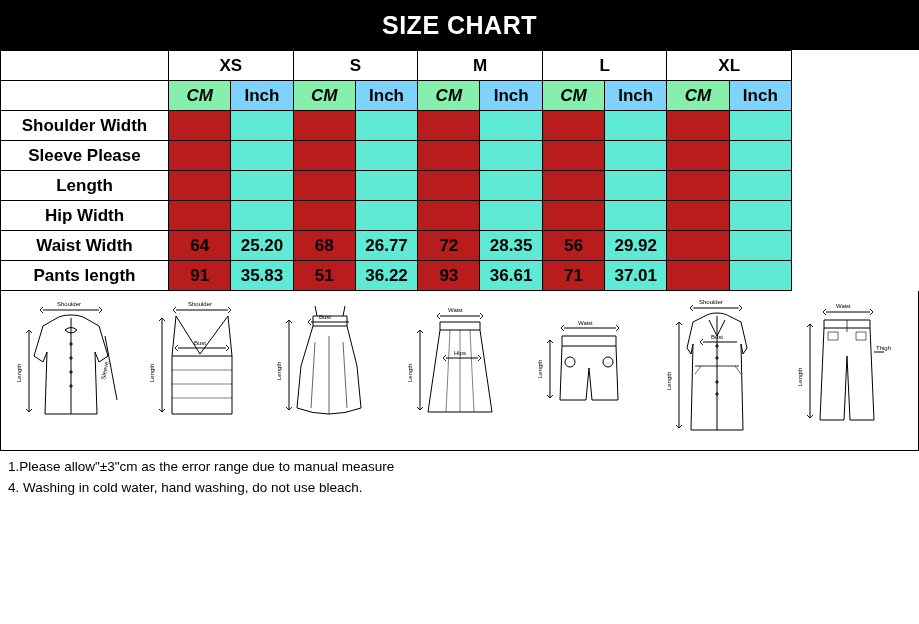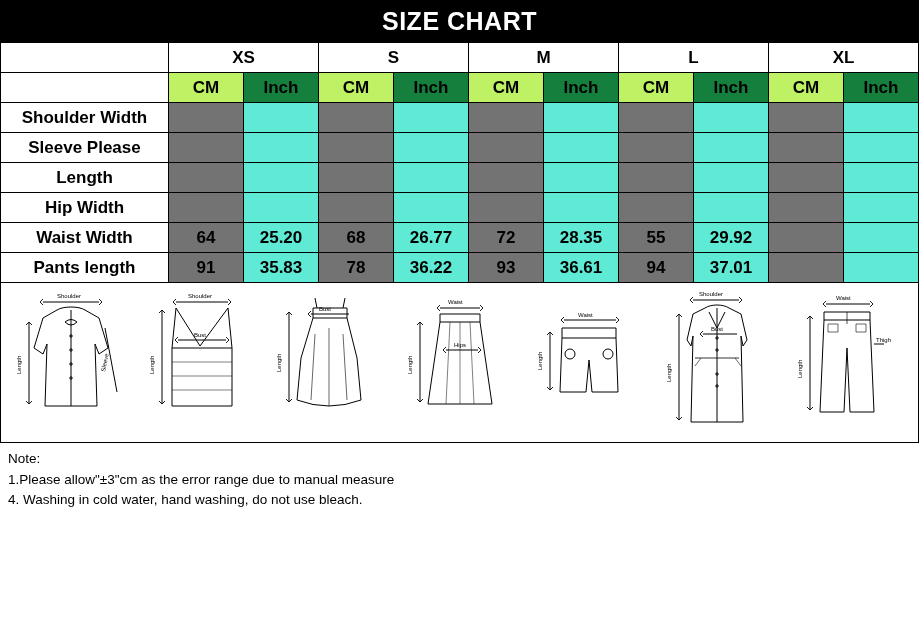--- a/index.html
+++ b/index.html
@@ -15,69 +15,70 @@
   }
   .page {
     position: relative;
     width: 919px;
     height: 624px;
     box-sizing: border-box;
   }
 
   
   .title-bar {
-    height: 42px;
+    height: 50px;
     background: #000000;
     color: #ffffff;
     display: flex;
     align-items: center;
     justify-content: center;
     font-size: 25px;
     font-weight: bold;
     letter-spacing: 0.5px;
   }
 
   
   table.size-table {
     border-collapse: collapse;
-    width: 919px;
+    width: 792px;
     table-layout: fixed;
   }
   table.size-table td, table.size-table th {
     border: 1px solid #000000;
     text-align: center;
     font-size: 17px;
     font-weight: bold;
     color: #000000;
     padding: 0;
     height: 29px;
   }
   .col-label { width: 167px; }
   .col-val { width: 94px; }
 
   .hdr-size {
     background: #ffffff;
     font-size: 18px;
     height: 28px;
   }
   .hdr-unit-cm {
-    background: #bef264;
+    background: #86efac;
     height: 28px;
+    font-style: italic;
   }
   .hdr-unit-in {
-    background: #15803d;
+    background: #7dd3fc;
     height: 28px;
   }
   .row-label {
     background: #ffffff;
     text-align: center;
     font-size: 18px;
     height: 30px;
   }
-  .cell-cm { background: #737373; height: 30px; }
+  .cell-cm { background: #b91c1c; height: 30px; }
   .cell-in { background: #5eead4; height: 30px; }
 
   
   .illus-strip {
     height: 160px;
     border-left: 1px solid #000;
     border-right: 1px solid #000;
     border-bottom: 1px solid #000;
     box-sizing: border-box;
     display: flex;
@@ -190,35 +191,35 @@
     </tr>
 
     <tr>
       <td class="row-label">Waist Width</td>
       <td class="cell-cm">64</td>
       <td class="cell-in">25.20</td>
       <td class="cell-cm">68</td>
       <td class="cell-in">26.77</td>
       <td class="cell-cm">72</td>
       <td class="cell-in">28.35</td>
-      <td class="cell-cm">55</td>
+      <td class="cell-cm">56</td>
       <td class="cell-in">29.92</td>
       <td class="cell-cm"></td>
       <td class="cell-in"></td>
     </tr>
 
     <tr>
       <td class="row-label">Pants length</td>
       <td class="cell-cm">91</td>
       <td class="cell-in">35.83</td>
-      <td class="cell-cm">78</td>
+      <td class="cell-cm">51</td>
       <td class="cell-in">36.22</td>
       <td class="cell-cm">93</td>
       <td class="cell-in">36.61</td>
-      <td class="cell-cm">94</td>
+      <td class="cell-cm">71</td>
       <td class="cell-in">37.01</td>
       <td class="cell-cm"></td>
       <td class="cell-in"></td>
     </tr>
   </tbody>
     </table>
 
   <div class="illus-strip">
 
     <div class="illus">
@@ -343,18 +344,17 @@
         <path d="M19 31l3-3 3 3M19 119l3 3 3-3" stroke-width="0.9"></path>
         <text x="14" y="90" font-size="6" stroke="none" fill="#000" transform="rotate(-90 14 90)" font-family="Liberation Sans, sans-serif">Length</text>
         <line x1="86" y1="56" x2="96" y2="56"></line>
         <text x="88" y="54" font-size="6" stroke="none" fill="#000" font-family="Liberation Sans, sans-serif">Thigh</text>
       </svg>
     </div>
 
   </div>
 
   <div class="notes">
-    <div>Note:</div>
     <div>1.Please allow"±3"cm as the error range due to manual measure</div>
     <div>4. Washing in cold water, hand washing, do not use bleach.</div>
   </div>
 
 </div>
 
 </body></html>

